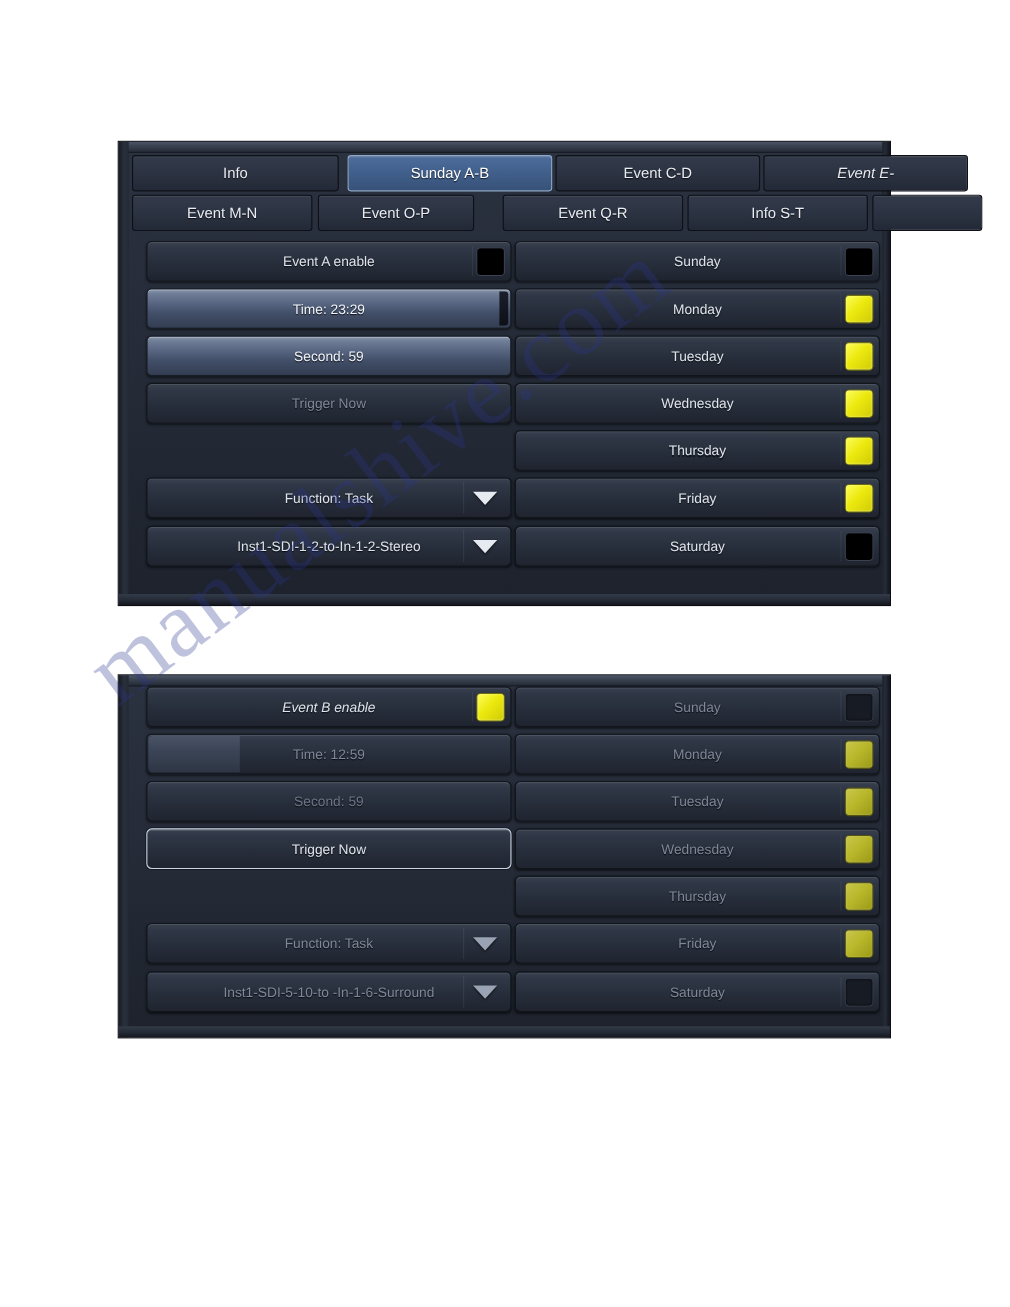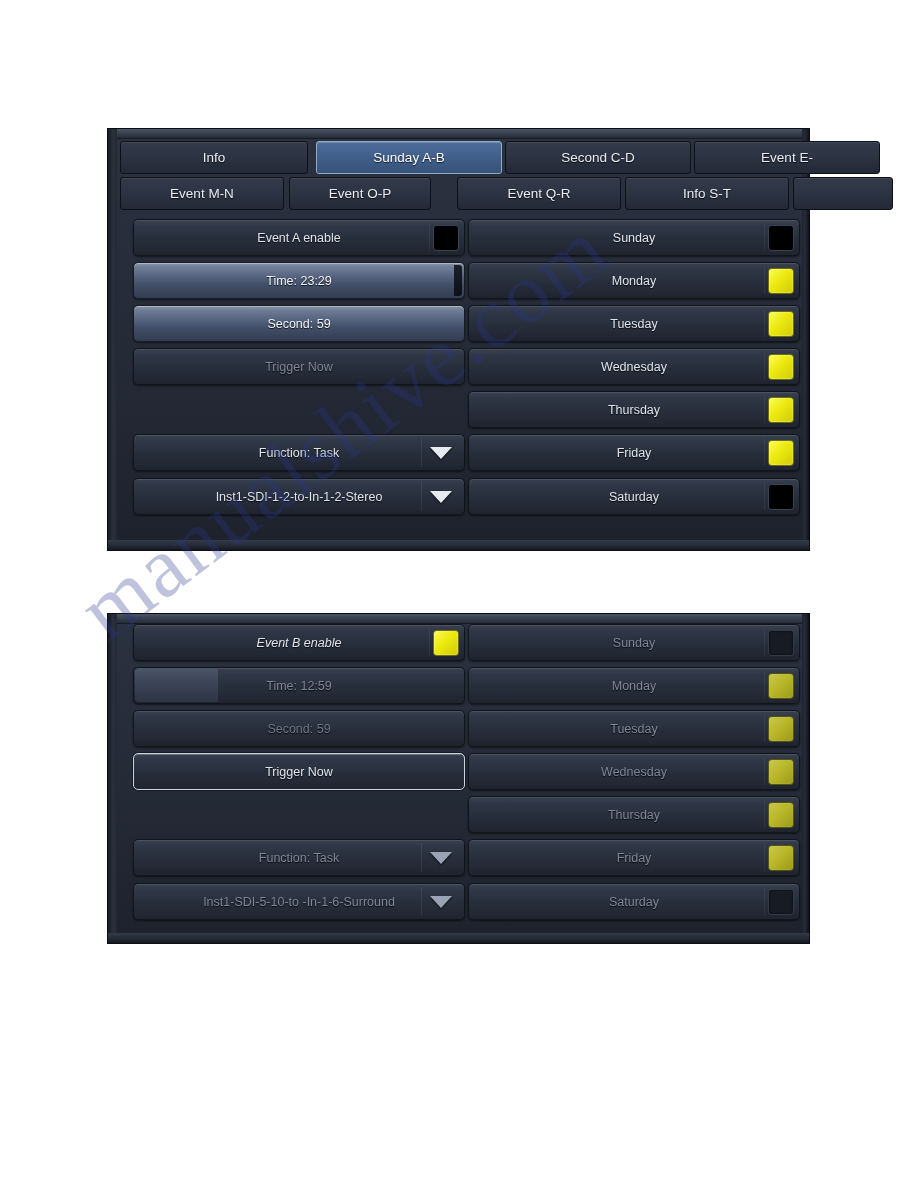--- a/index.html
+++ b/index.html
@@ -206,23 +206,23 @@
 
   <div class="tabbar">
     <div class="tabrow r1">
       <div class="tab" style="left:0px;width:188px;">
           <span class="lbl">Info</span>
         </div>
       <div class="tab active" style="left:196px;width:186px;">
           <span class="lbl">Sunday A-B</span>
         </div>
       <div class="tab" style="left:385px;width:186px;">
-          <span class="lbl">Second C-D</span>
-        </div>
-      <div class="tab" style="left:574px;width:186px;">
+          <span class="lbl">Event C-D</span>
+        </div>
+      <div class="tab" style="left:574px;width:186px;font-style:italic;">
           <span class="lbl">Event E-</span>
         </div>
     </div>
     <div class="tabrow r2">
       <div class="tab" style="left:0px;width:164px;">
           <span class="lbl">Event M-N</span>
         </div>
       <div class="tab" style="left:169px;width:142px;">
           <span class="lbl">Event O-P</span>
         </div>

